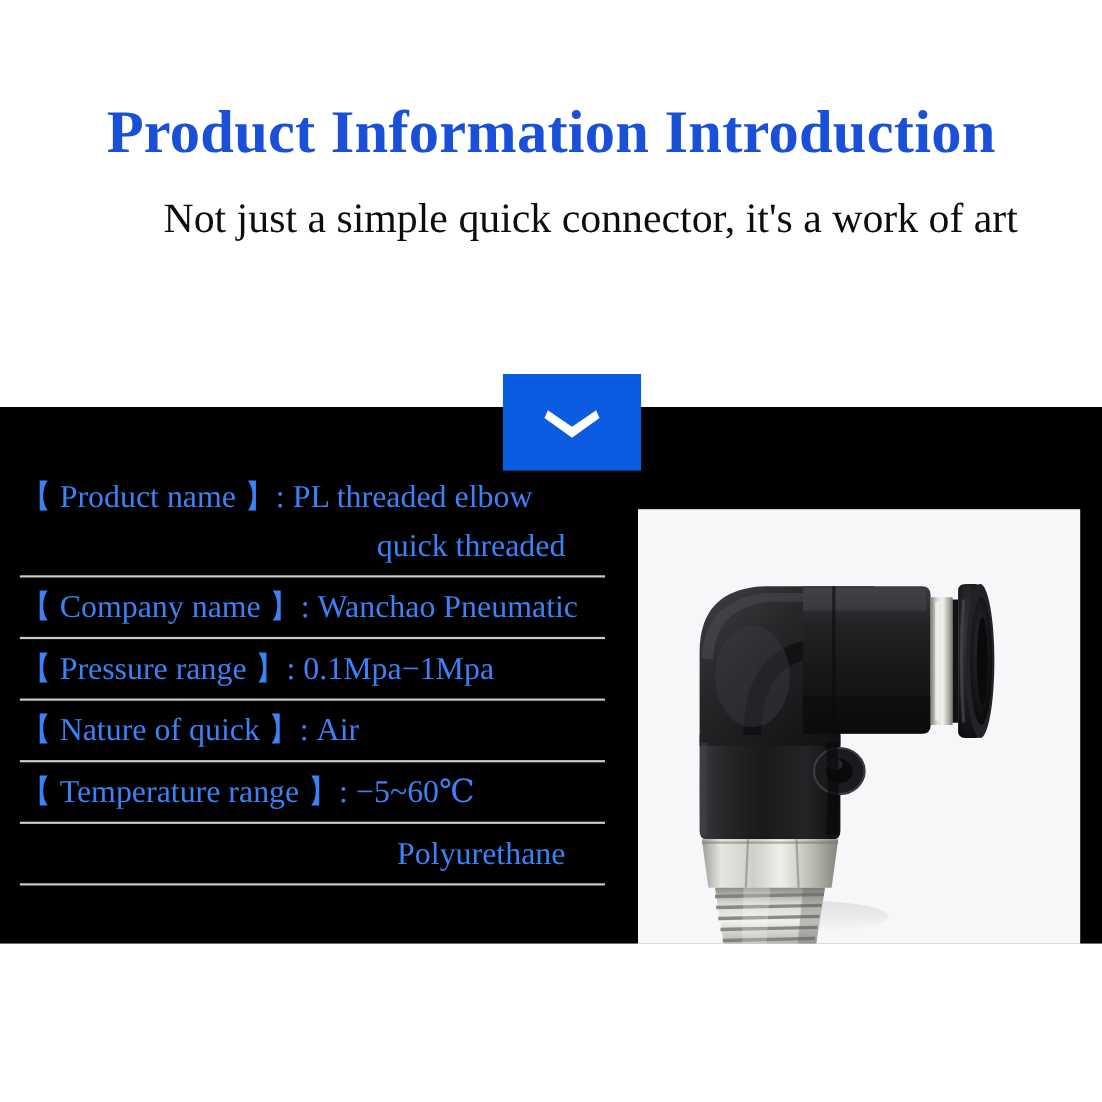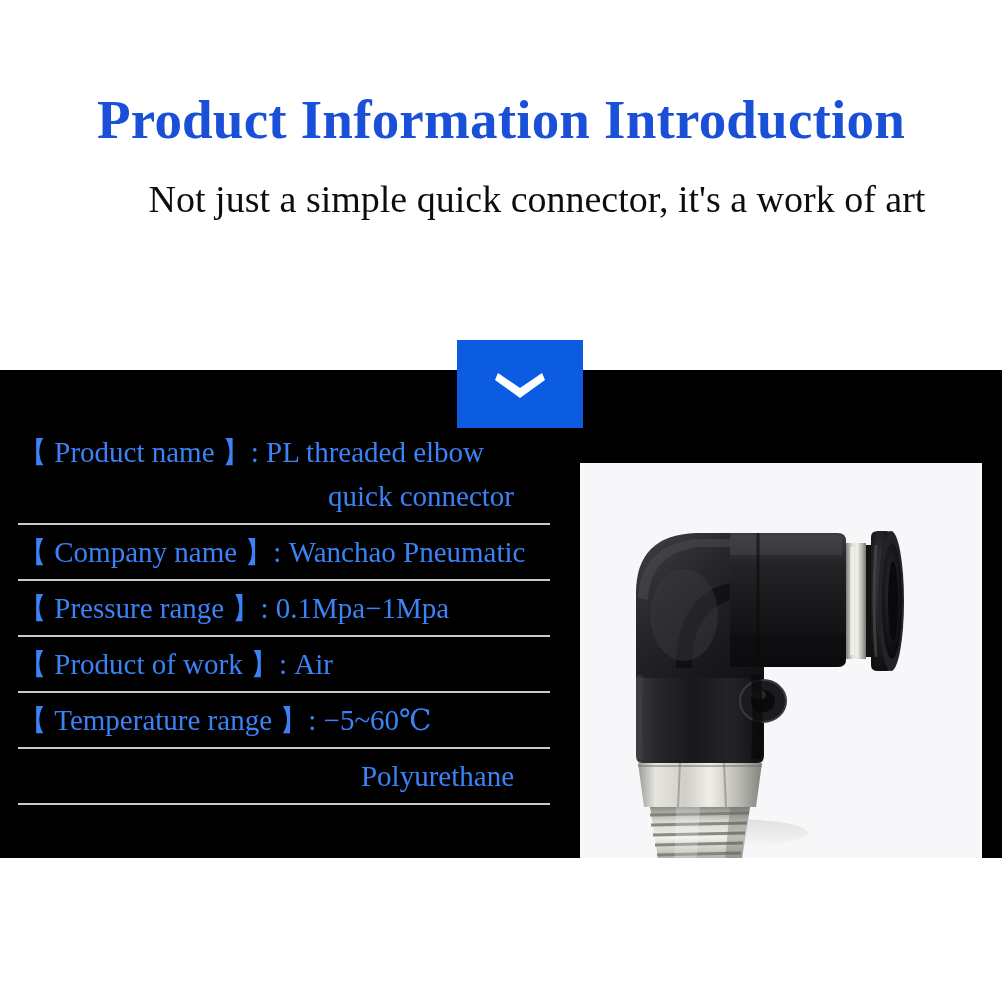--- a/index.html
+++ b/index.html
@@ -137,21 +137,21 @@
     </svg>
   </div>
 
   <div id="spec-list">
 
     <div class="spec-row">
       <div class="spec-line">
         <span class="lbl">【 Product name 】</span><span>:</span>
         <span class="val">PL threaded elbow</span>
       </div>
-      <div class="spec-line cont">quick connector</div>
+      <div class="spec-line cont">quick threaded</div>
       <span class="divider" style="background: rgb(201, 201, 201);"></span>
     </div>
 
     <div class="spec-row">
       <div class="spec-line">
         <span class="lbl">【 Company name 】</span><span>:</span>
         <span class="val">Wanchao Pneumatic</span>
       </div>
       <span class="divider" style="background: rgb(201, 201, 201);"></span>
     </div>
@@ -159,21 +159,21 @@
     <div class="spec-row">
       <div class="spec-line">
         <span class="lbl">【 Pressure range 】</span><span>:</span>
         <span class="val">0.1Mpa−1Mpa</span>
       </div>
       <span class="divider" style="background: rgb(201, 201, 201);"></span>
     </div>
 
     <div class="spec-row">
       <div class="spec-line">
-        <span class="lbl">【 Product of work 】</span><span>:</span>
+        <span class="lbl">【 Nature of quick 】</span><span>:</span>
         <span class="val">Air</span>
       </div>
       <span class="divider" style="background: rgb(201, 201, 201);"></span>
     </div>
 
     <div class="spec-row">
       <div class="spec-line">
         <span class="lbl">【 Temperature range 】</span><span>:</span>
         <span class="val">−5~60℃</span>
       </div>

